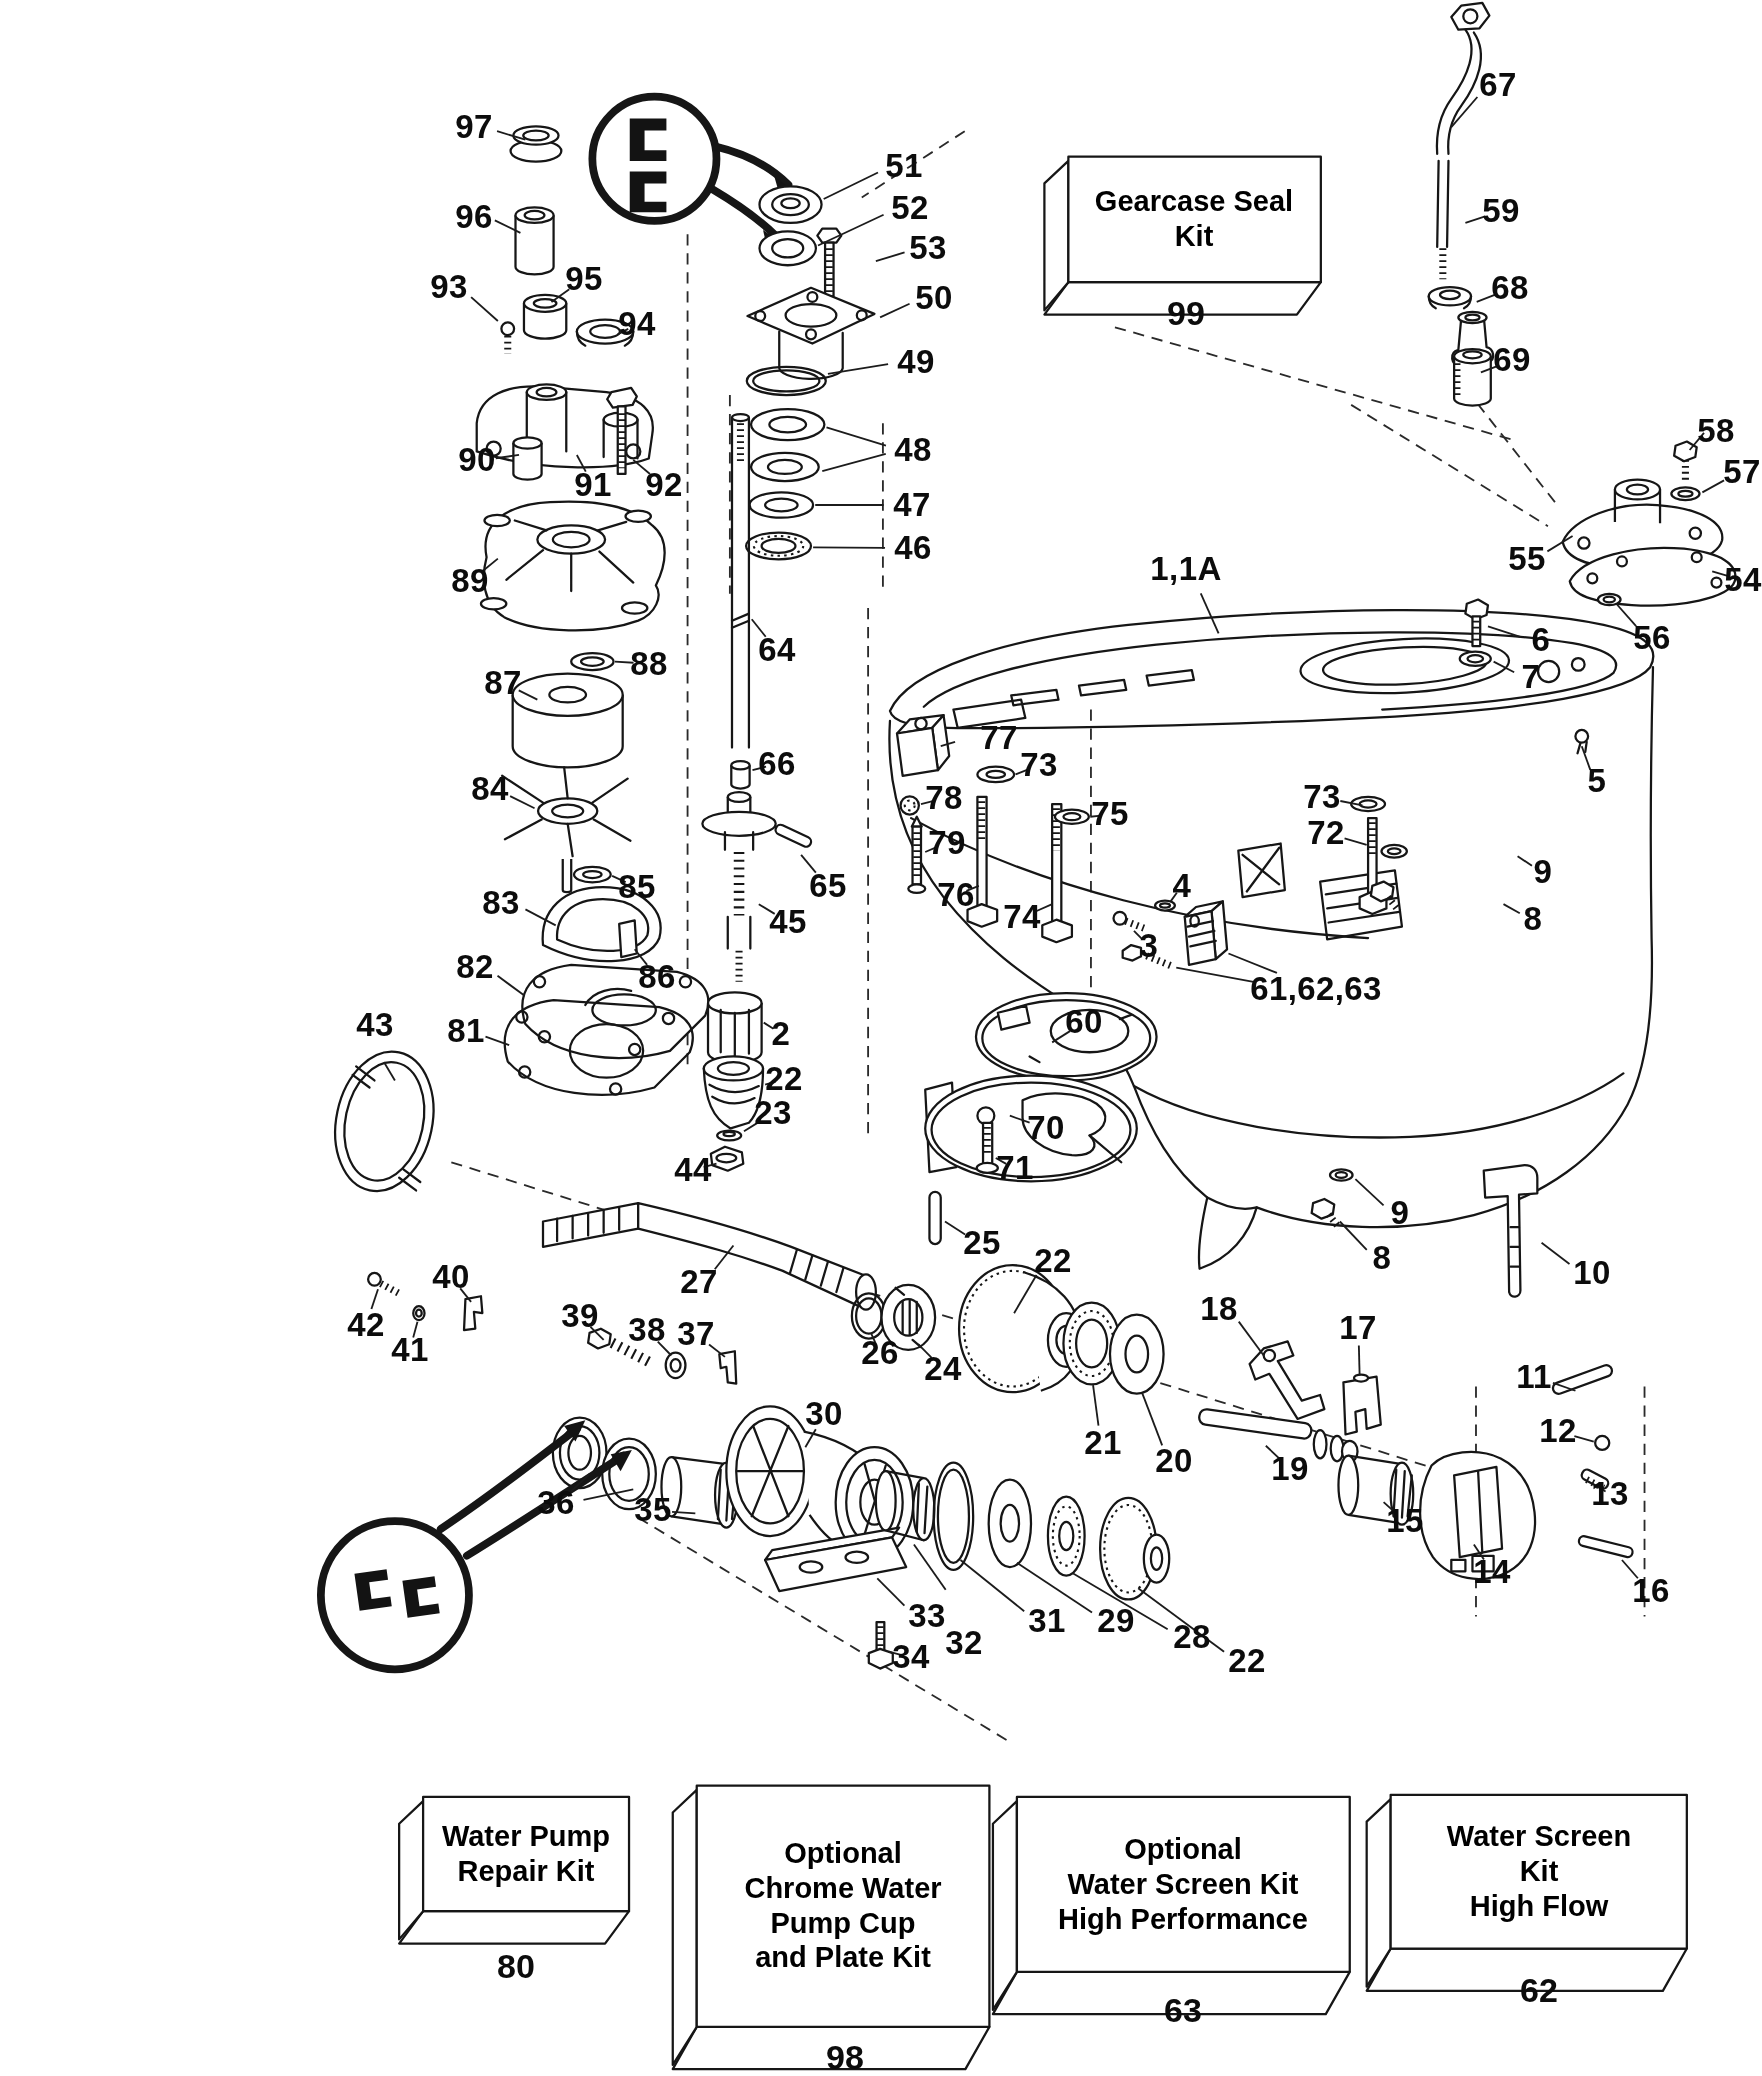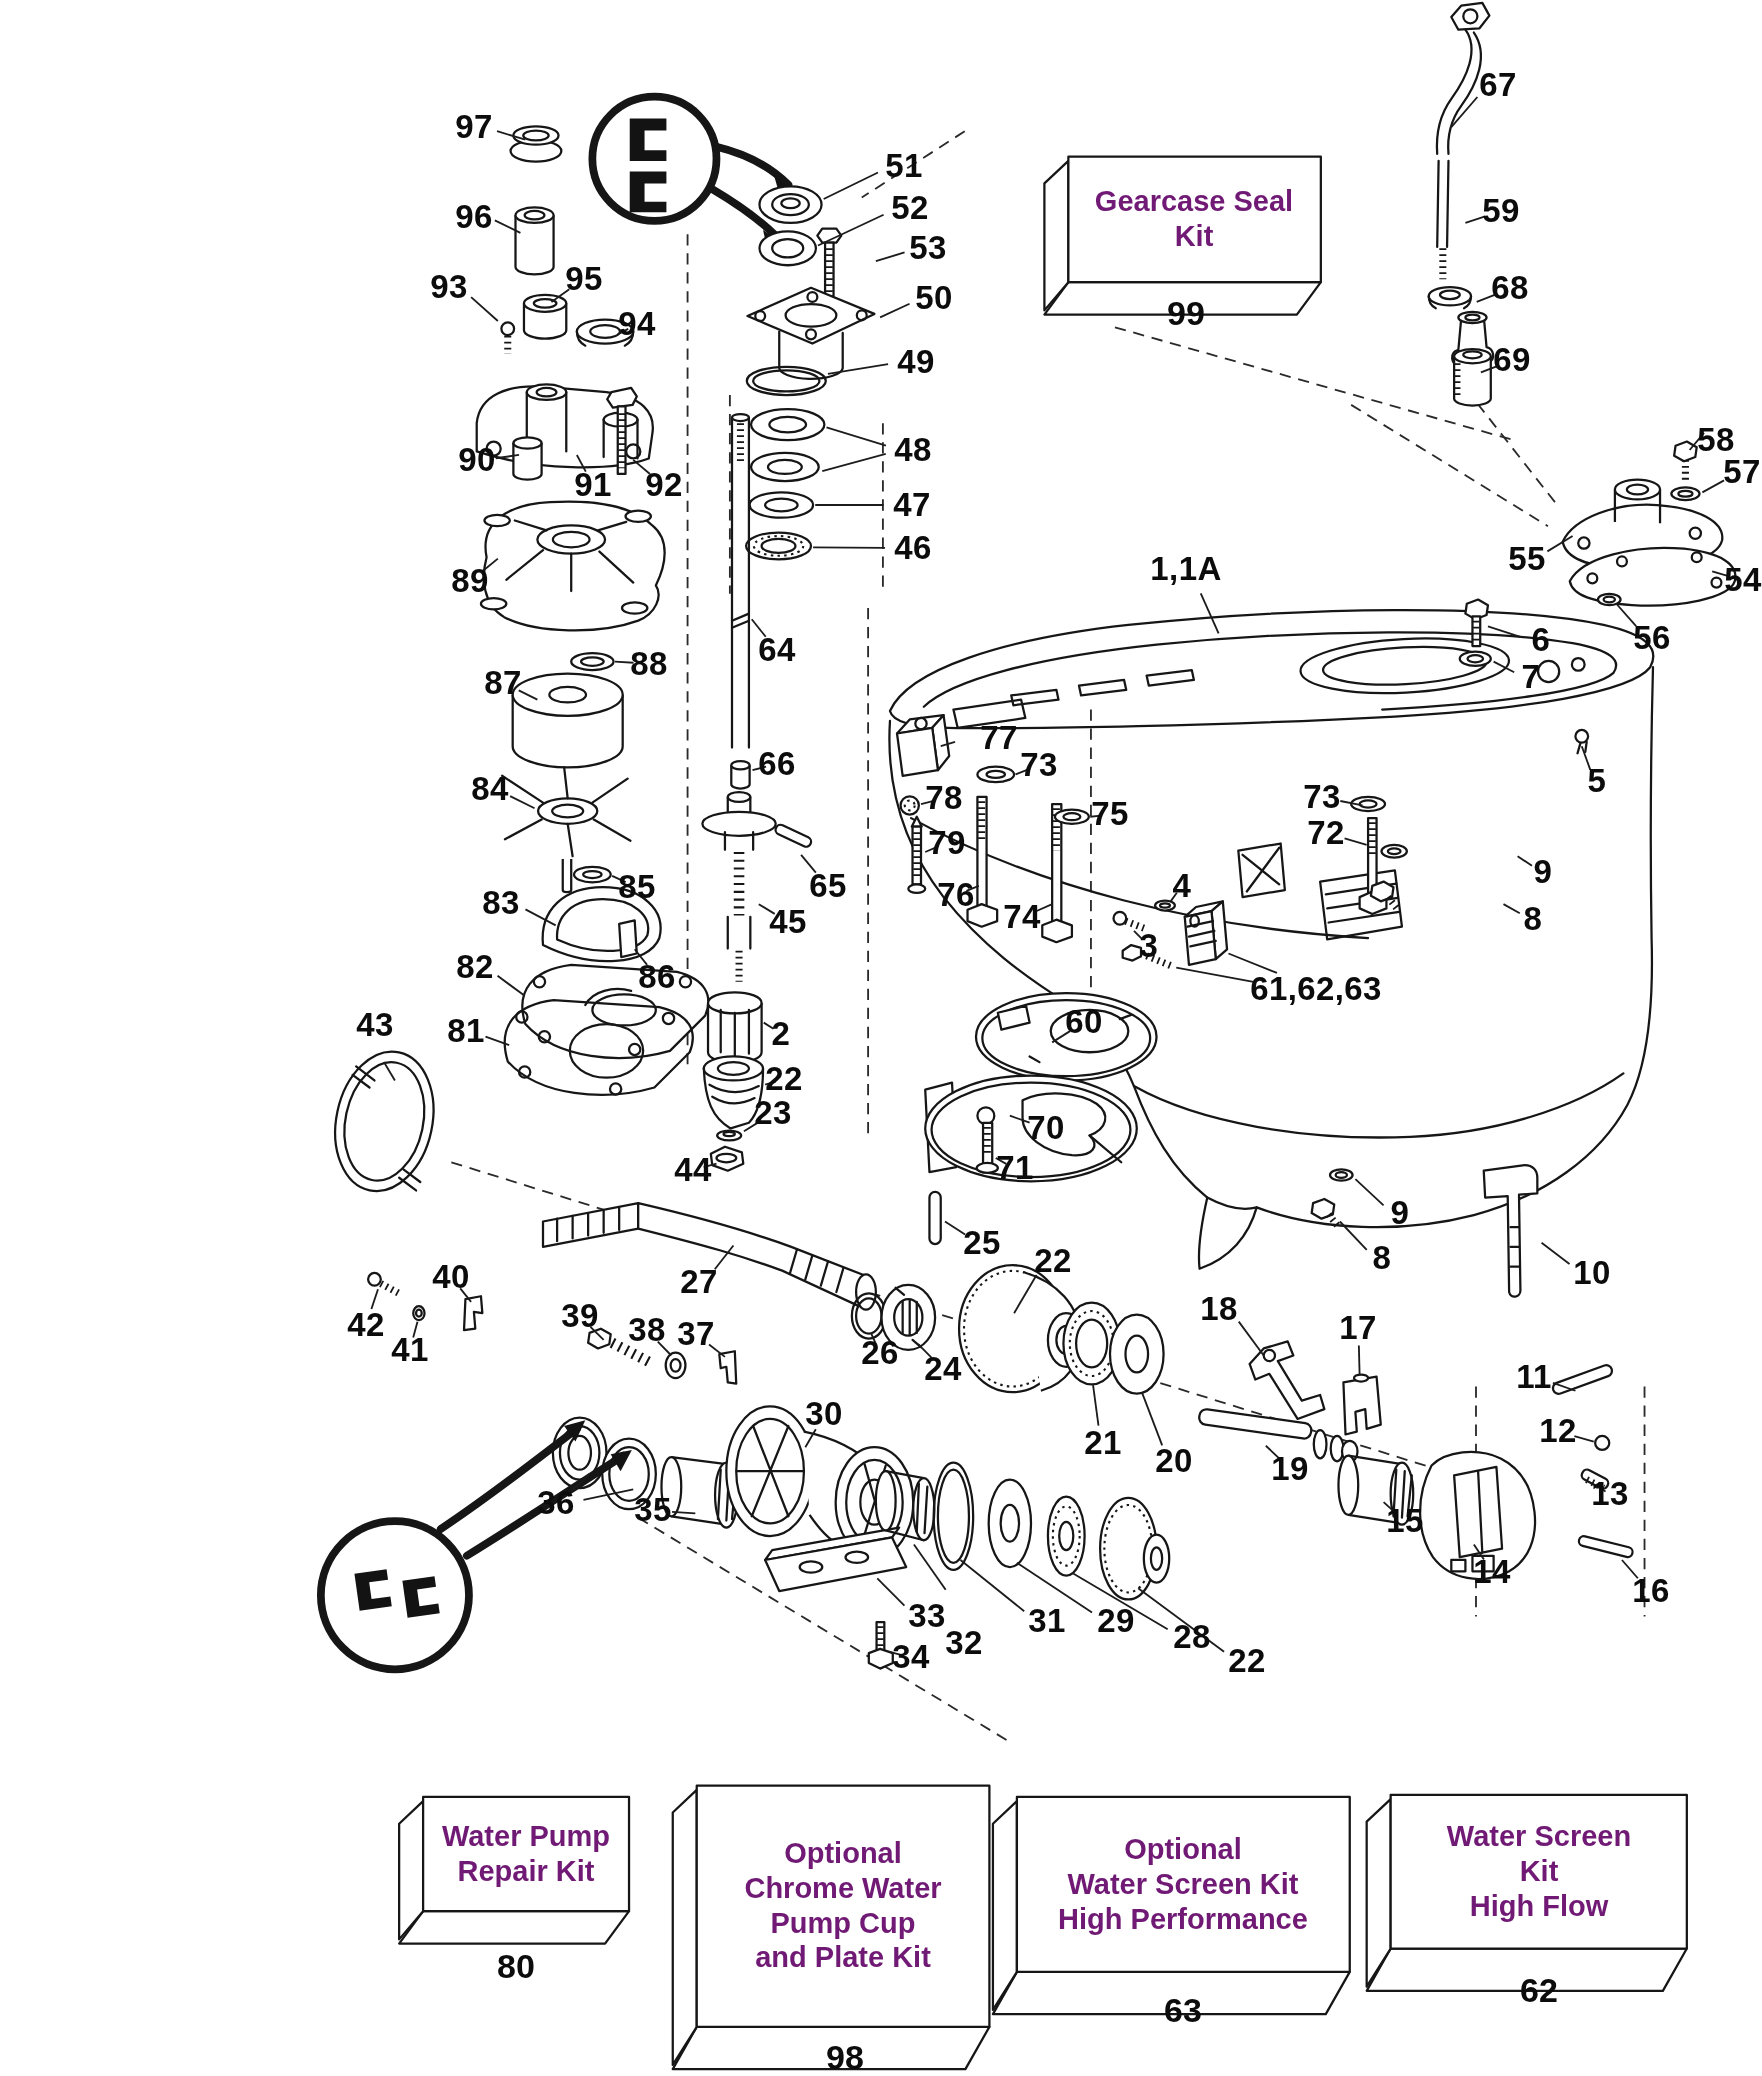--- a/index.html
+++ b/index.html
@@ -8,21 +8,21 @@
   .ln{fill:none;stroke:#161616;stroke-width:3.2;stroke-linecap:round;stroke-linejoin:round;}
   .lnw{fill:#fff;stroke:#161616;stroke-width:3.2;stroke-linejoin:round;}
   .fillb{fill:#131313;stroke:none;}
   .rib{fill:none;stroke:#161616;stroke-width:15;stroke-dasharray:3 8;}
   .rib-s{fill:none;stroke:#161616;stroke-width:10;stroke-dasharray:2.5 6;}
   .dash{fill:none;stroke:#2a2a2a;stroke-width:2.6;stroke-dasharray:16 11;}
   .dotring{fill:none;stroke:#161616;stroke-width:3;stroke-dasharray:3.5 6;}
   .detail{stroke-width:11;}
   .leader{stroke:#1c1c1c;stroke-width:2.6;}
   .callout{position:absolute;transform:translate(-50%,-50%);font-weight:bold;font-size:33px;color:#0c0c0c;white-space:nowrap;letter-spacing:0.4px;}
-  .kit-label{position:absolute;transform:translate(-50%,-50%);font-weight:bold;font-size:29px;line-height:1.2;text-align:center;white-space:pre-line;color:#701a75;}
+  .kit-label{position:absolute;transform:translate(-50%,-50%);font-weight:bold;font-size:29px;line-height:1.2;text-align:center;white-space:pre-line;color:#000000;}
   .kit-number{position:absolute;transform:translate(-50%,-50%);font-weight:bold;font-size:34px;color:#0c0c0c;}
 </style>
 </head>
 <body>
 
 <div class="stage">
 
   <svg class="layer" viewBox="0 0 2500 2945">
 
     <g>
@@ -603,21 +603,21 @@
       <div class="callout" style="left: 928px; top: 248px;">53</div>
       <div class="callout" style="left: 934px; top: 298px;">50</div>
       <div class="callout" style="left: 916px; top: 362px;">49</div>
       <div class="callout" style="left: 913px; top: 450px;">48</div>
       <div class="callout" style="left: 912px; top: 505px;">47</div>
       <div class="callout" style="left: 913px; top: 548px;">46</div>
       <div class="callout" style="left: 1498px; top: 85px;">67</div>
       <div class="callout" style="left: 1501px; top: 211px;">59</div>
       <div class="callout" style="left: 1510px; top: 288px;">68</div>
       <div class="callout" style="left: 1512px; top: 360px;">69</div>
-      <div class="callout" style="left: 1716px; top: 440px;">58</div>
+      <div class="callout" style="left: 1716px; top: 431px;">58</div>
       <div class="callout" style="left: 1742px; top: 472px;">57</div>
       <div class="callout" style="left: 1527px; top: 559px;">55</div>
       <div class="callout" style="left: 1743px; top: 580px;">54</div>
       <div class="callout" style="left: 1652px; top: 638px;">56</div>
       <div class="callout" style="left: 1541px; top: 640px;">6</div>
       <div class="callout" style="left: 1531px; top: 677px;">7</div>
       <div class="callout" style="left: 1597px; top: 781px;">5</div>
       <div class="callout" style="left: 1186px; top: 569px;">1,1A</div>
       <div class="callout" style="left: 967px; top: 738px; margin-left: 32px;">77</div>
       <div class="callout" style="left: 1039px; top: 765px;">73</div>

